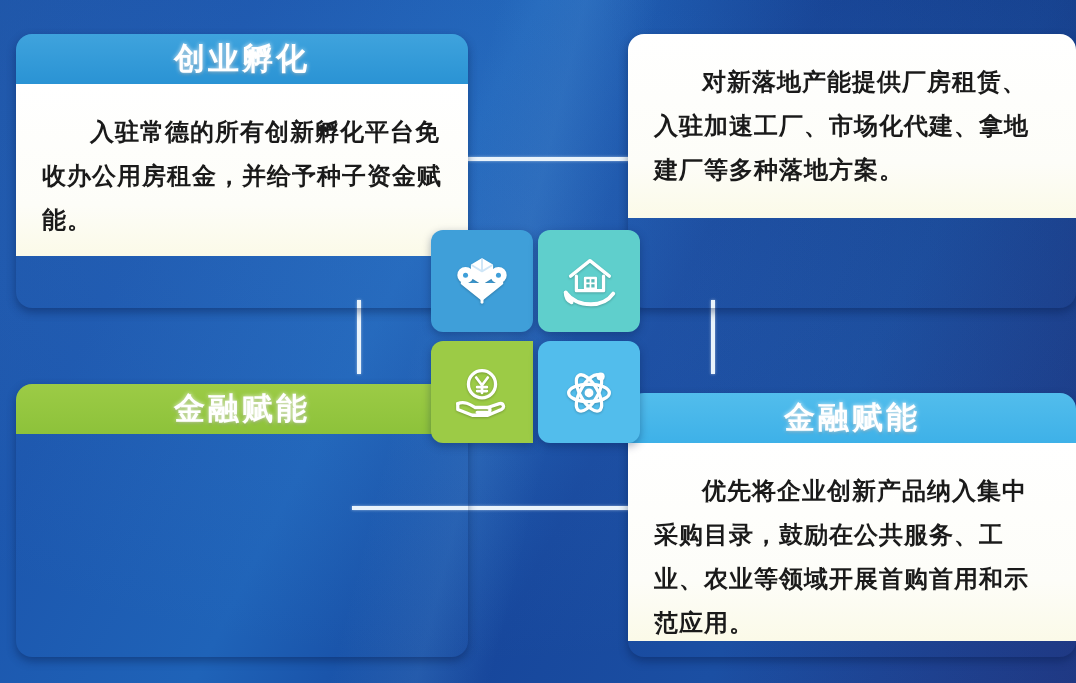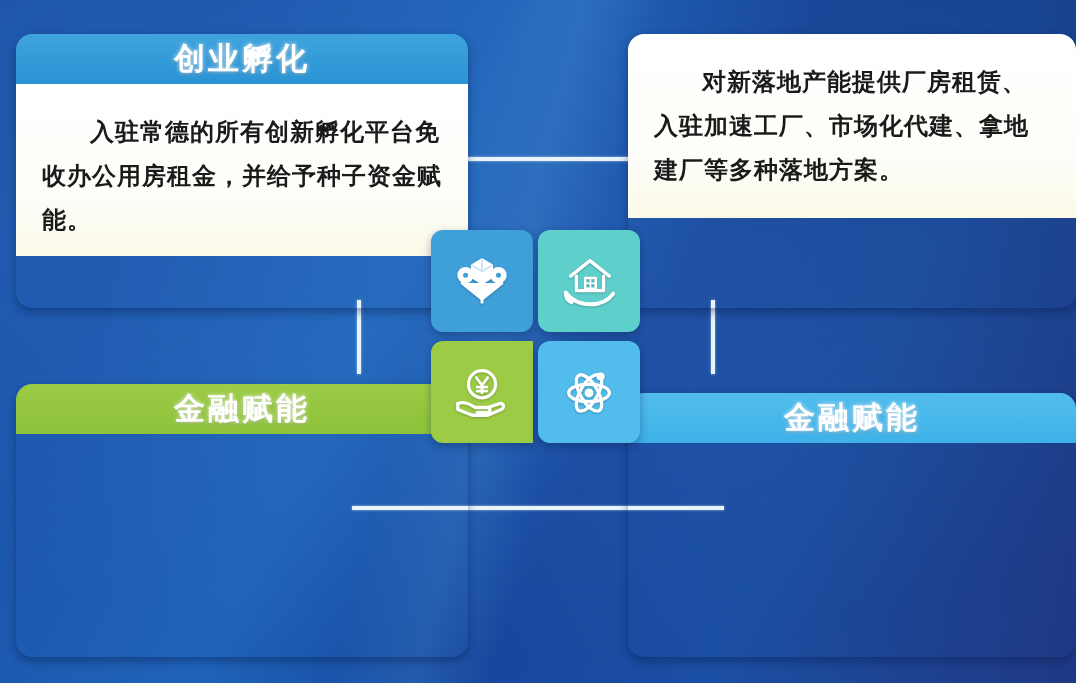--- a/index.html
+++ b/index.html
@@ -140,20 +140,23 @@
 <div class="card" id="card-finance">
   <div class="head">
     <span class="title">金融赋能</span>
   </div>
 </div>
 
 <div class="card" id="card-scenario">
   <div class="head">
     <span class="title">金融赋能</span>
   </div>
+  <div class="body">
+    <p>优先将企业创新产品纳入集中采购目录，鼓励在公共服务、工业、农业等领域开展首购首用和示范应用。</p>
+  </div>
 </div>
 
 <div class="icon-tile" id="tile-incubation">
   <span>
     <svg viewBox="0 0 64 64" fill="none" stroke="#ffffff" stroke-width="3" stroke-linejoin="round" stroke-linecap="round">
       <path d="M32 10 L42 16 L42 28 L32 34 L22 28 L22 16 Z" fill="#ffffff" stroke="#ffffff"></path>
       <path d="M32 10 L32 22 L22 16 M32 22 L42 16" stroke="#cfe6f7" stroke-width="2" fill="none"></path>
       <circle cx="15" cy="26" r="7" fill="#ffffff" stroke="#ffffff"></circle>
       <circle cx="15" cy="26" r="2.6" fill="#3f9fd9" stroke="none"></circle>
       <circle cx="49" cy="26" r="7" fill="#ffffff" stroke="#ffffff"></circle>

